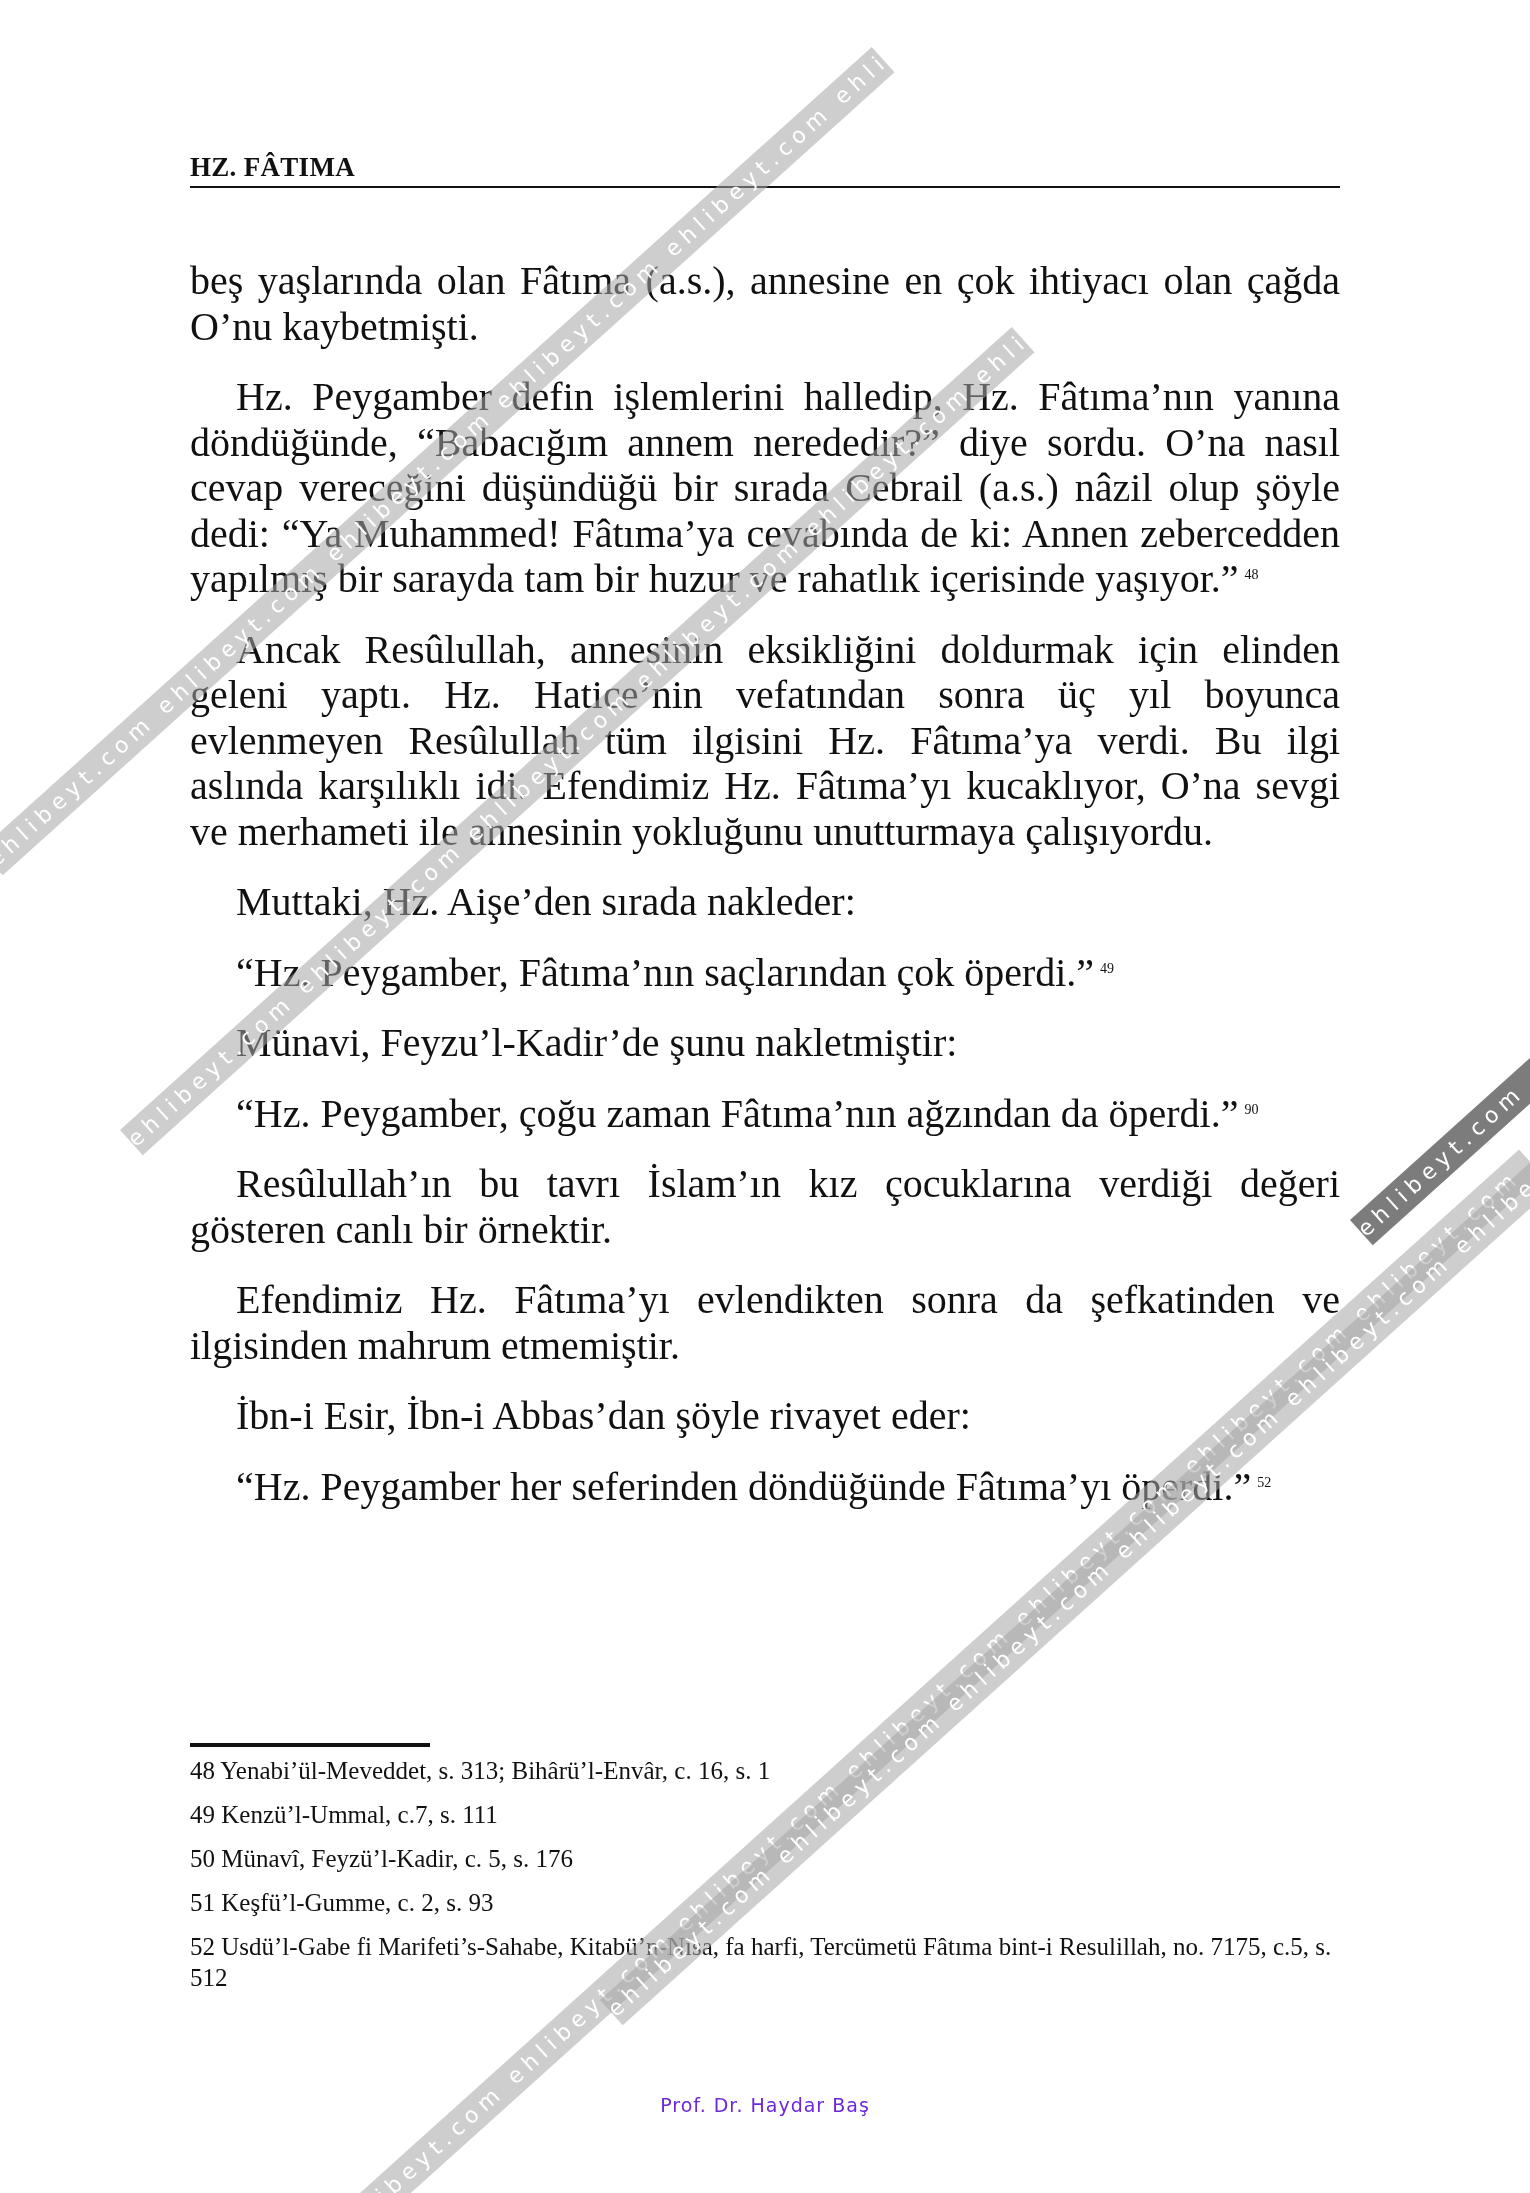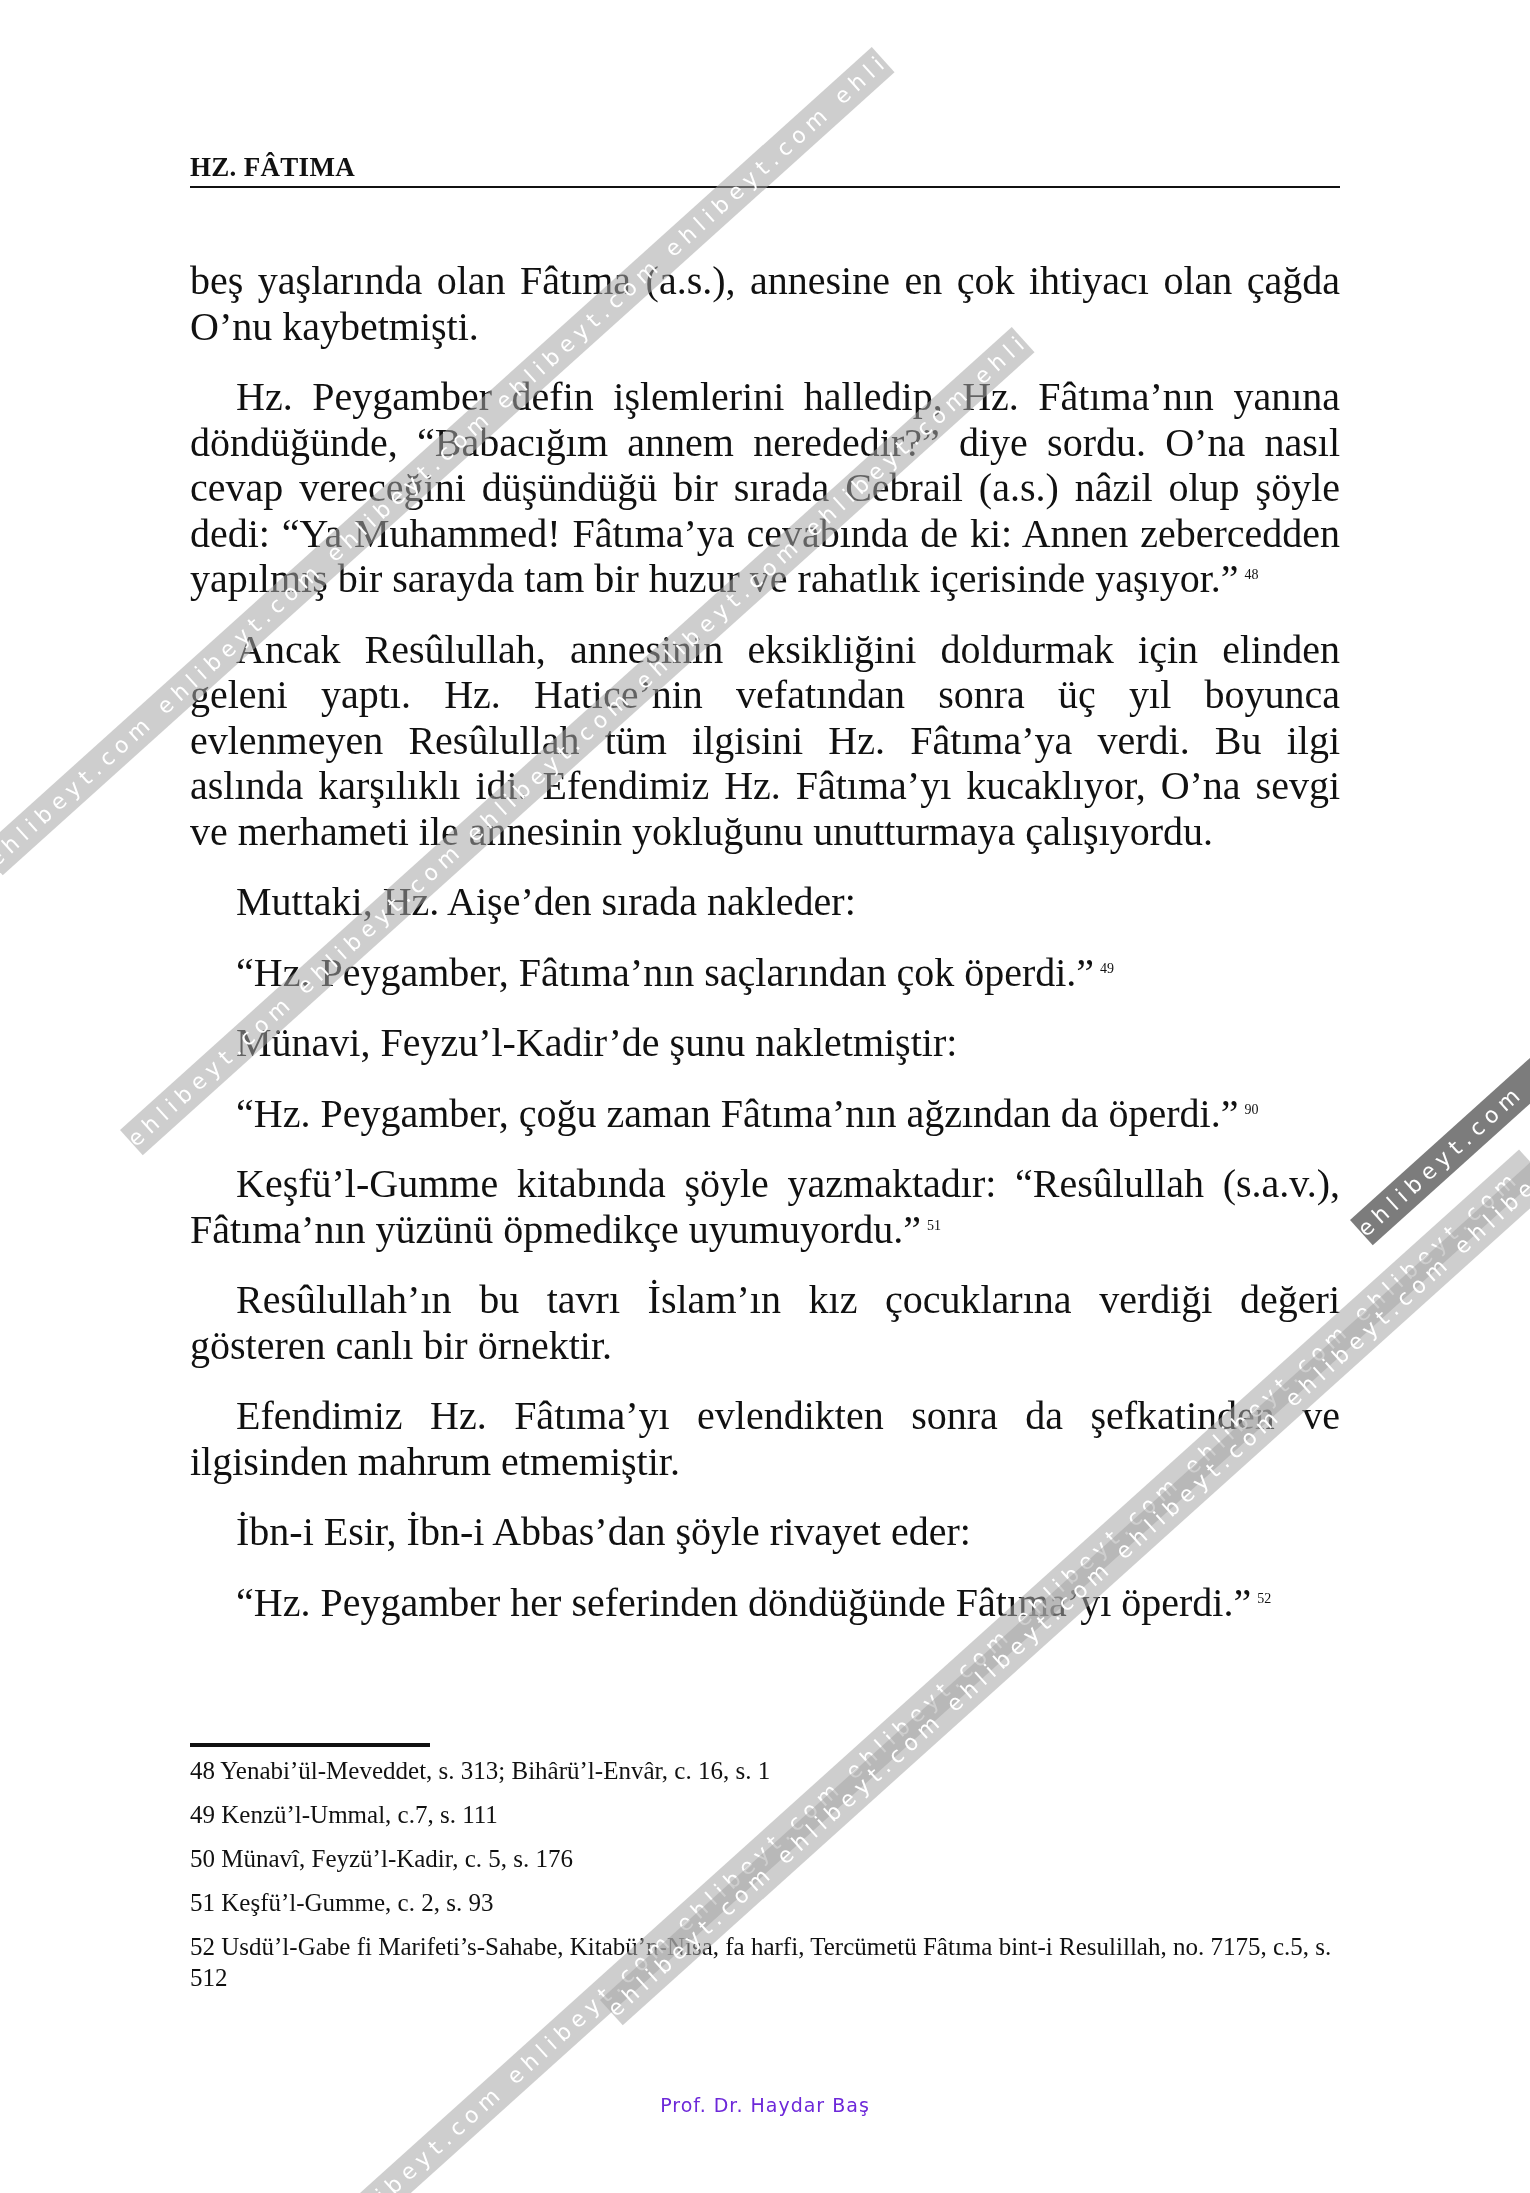--- a/index.html
+++ b/index.html
@@ -40,21 +40,20 @@
 <div class="head-rule"></div>
 
 <div class="body-text">
   <p class="noindent lastline"><span>beş yaşlarında olan Fâtıma (a.s.), annesine en çok ihtiyacı olan çağda O’nu kaybetmişti.</span></p>
   <p class="lastline"><span>Hz. Peygamber defin işlemlerini halledip, Hz. Fâtıma’nın yanına döndüğünde, “Babacığım annem nerededir?” diye sordu. O’na nasıl cevap vereceğini düşündüğü bir sırada Cebrail (a.s.) nâzil olup şöyle dedi: “Ya Muhammed! Fâtıma’ya cevabında de ki: Annen zebercedden yapılmış bir sarayda tam bir huzur ve rahatlık içerisinde yaşıyor.”</span><sup>48</sup></p>
   <p class="lastline"><span>Ancak Resûlullah, annesinin eksikliğini doldurmak için elinden geleni yaptı. Hz. Hatice’nin vefatından sonra üç yıl boyunca evlenmeyen Resûlullah tüm ilgisini Hz. Fâtıma’ya verdi. Bu ilgi aslında karşılıklı idi. Efendimiz Hz. Fâtıma’yı kucaklıyor, O’na sevgi ve merhameti ile annesinin yokluğunu unutturmaya çalışıyordu.</span></p>
   <p class="lastline"><span>Muttaki, Hz. Aişe’den sırada nakleder:</span></p>
   <p class="lastline"><span>“Hz. Peygamber, Fâtıma’nın saçlarından çok öperdi.”</span><sup>49</sup></p>
   <p class="lastline"><span>Münavi, Feyzu’l-Kadir’de şunu nakletmiştir:</span></p>
   <p class="lastline"><span>“Hz. Peygamber, çoğu zaman Fâtıma’nın ağzından da öperdi.”</span><sup>90</sup></p>
-  <p class="lastline"><span>Keşfü’l-Gumme kitabında şöyle yazmaktadır: “Resûlullah (s.a.v.), Fâtıma’nın yüzünü öpmedikçe uyumuyordu.”</span><sup>51</sup></p>
   <p class="lastline"><span>Resûlullah’ın bu tavrı İslam’ın kız çocuklarına verdiği değeri gösteren  canlı bir örnektir.</span></p>
   <p class="lastline"><span>Efendimiz Hz. Fâtıma’yı evlendikten sonra da şefkatinden ve ilgisinden mahrum etmemiştir.</span></p>
   <p class="lastline"><span>İbn-i Esir, İbn-i Abbas’dan şöyle rivayet eder:</span></p>
   <p class="lastline"><span>“Hz. Peygamber her seferinden döndüğünde Fâtıma’yı öperdi.”</span><sup>52</sup></p>
 </div>
 
 <div class="fn-rule"></div>
 <div class="footnotes">
   <div>48 Yenabi’ül-Meveddet, s. 313; Bihârü’l-Envâr, c. 16, s. 1</div>
   <div>49 Kenzü’l-Ummal, c.7, s. 111</div>

